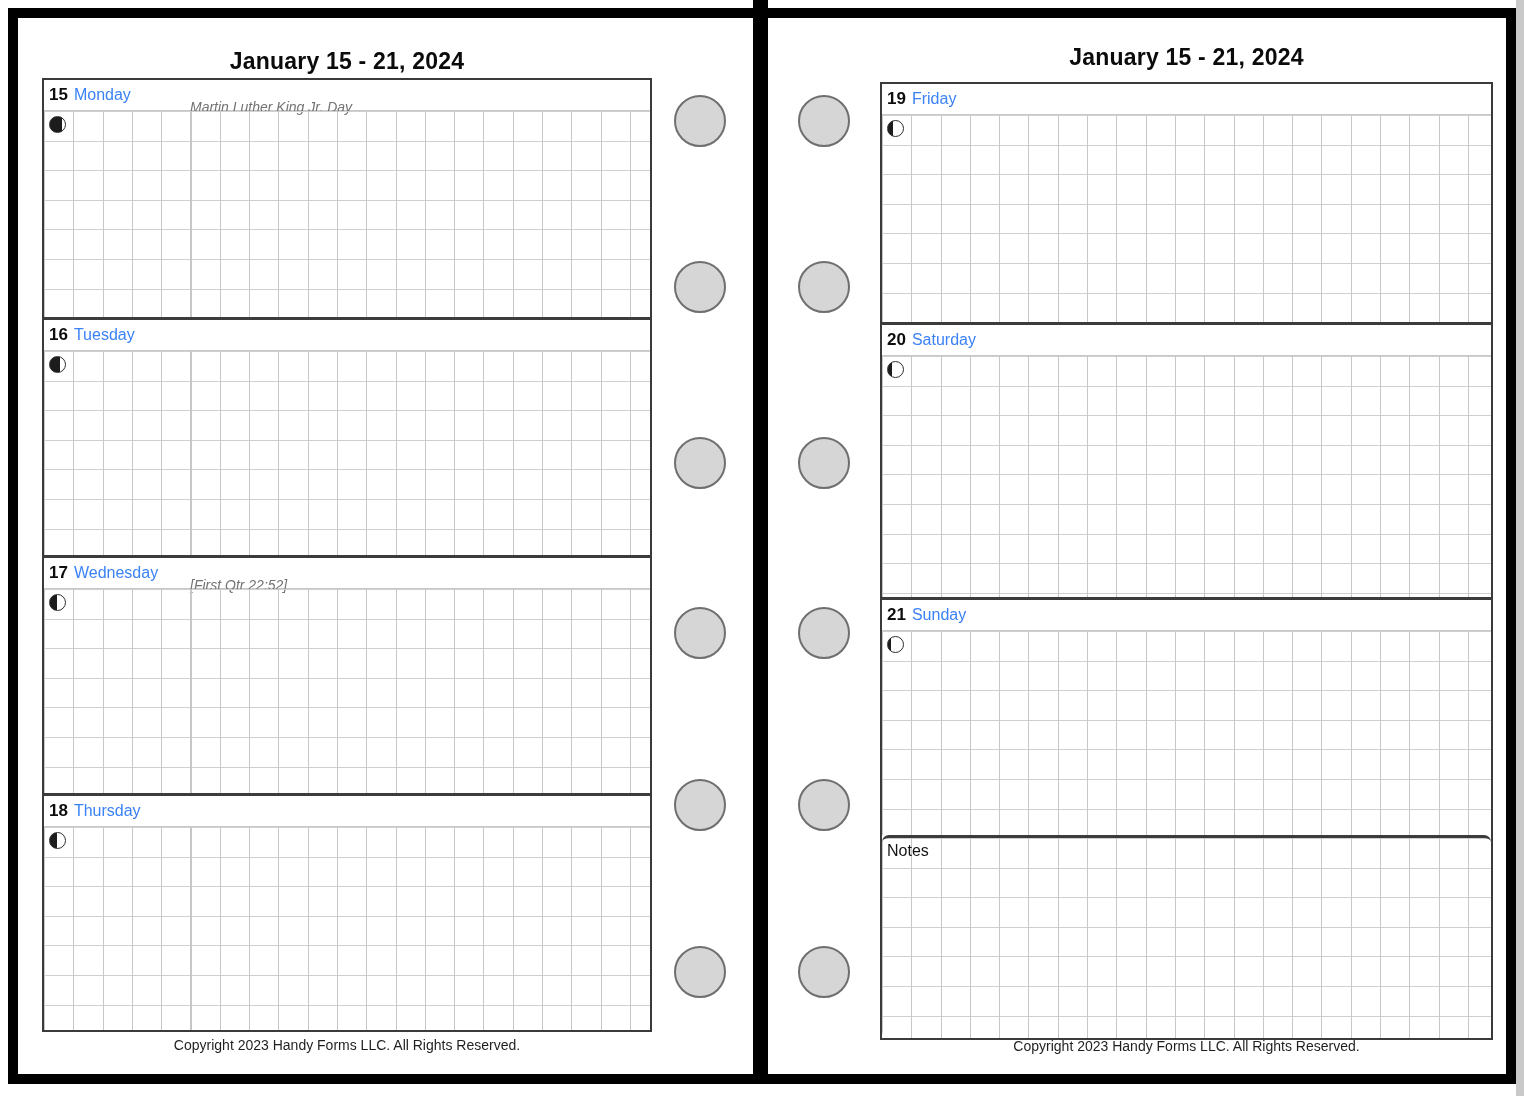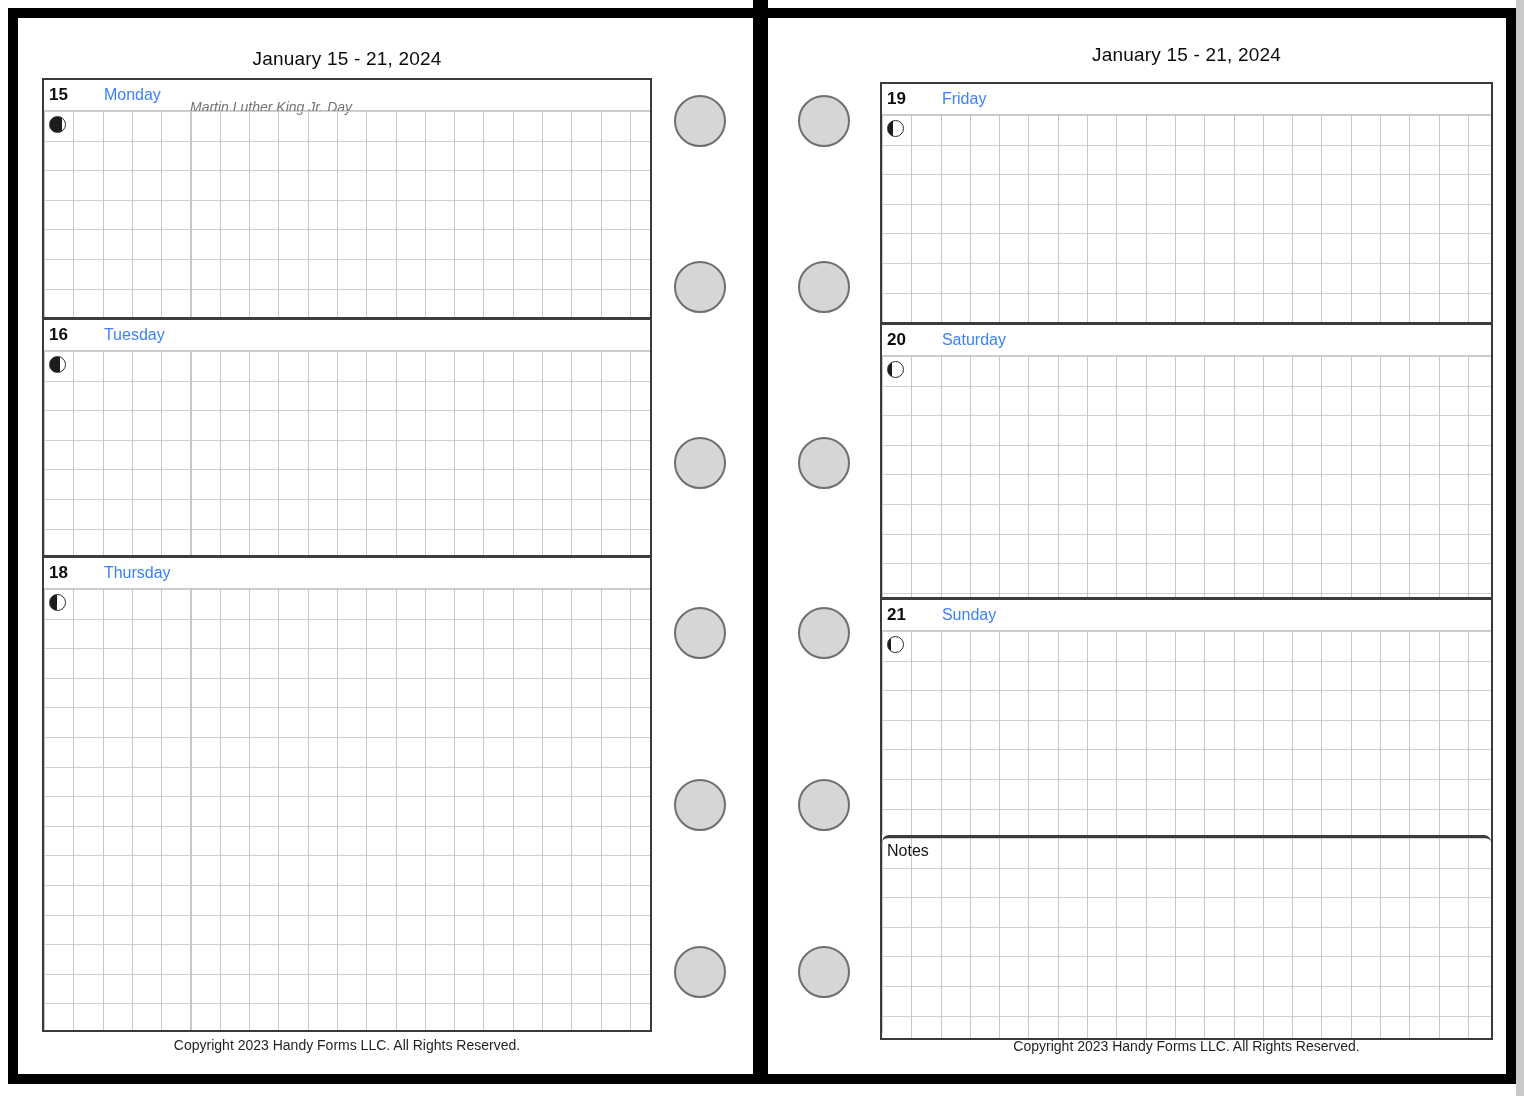--- a/index.html
+++ b/index.html
@@ -11,38 +11,38 @@
   .spread{position:absolute;left:0;top:0;width:1524px;height:1096px;}
 
   
   .page{position:absolute;top:8px;height:1076px;border:10px solid #000;box-sizing:border-box;background:#fff;}
   .page-left{left:8px;width:752px;border-right-width:7px;}
   .page-right{left:760px;width:756px;border-left-width:8px;}
   .divider-nub{position:absolute;left:753px;top:0;width:15px;height:10px;background:#000;}
   .scan-edge{position:absolute;right:0;top:0;width:8px;height:1096px;background:#c9c9c9;}
 
   
-  .page-title{position:absolute;text-align:center;font-size:19px;font-weight:400;letter-spacing:.2px;color:#0b0b0b;}
+  .page-title{position:absolute;text-align:center;font-size:23px;font-weight:700;letter-spacing:.2px;color:#0b0b0b;}
   .title-left{left:42px;top:48px;width:610px;}
   .title-right{left:880px;top:44px;width:613px;}
   .copyright{position:absolute;text-align:center;font-size:14px;color:#1f1f1f;}
   .copy-left{left:42px;top:1037px;width:610px;}
   .copy-right{left:880px;top:1038px;width:613px;}
 
   
   .daygrid-box{position:absolute;border:2px solid #3a3a3a;box-sizing:border-box;background:#fff;display:flex;flex-direction:column;}
   .box-left{left:42px;top:78px;width:610px;height:954px;}
   .box-right{left:880px;top:82px;width:613px;height:958px;}
 
   .day-section{display:flex;flex-direction:column;box-sizing:border-box;}
   .day-section + .day-section{border-top:3px solid #3c3c3c;}
   .s237{height:237px;} .s238{height:238px;} .s239{height:275px;} .sfill{flex:1;}
 
   .day-header{height:30px;flex:0 0 30px;display:flex;align-items:center;padding-left:5px;
-    border-bottom:1px solid #c8c8c8;position:relative;background:#fff;gap:30px;}
+    border-bottom:1px solid #c8c8c8;position:relative;background:#fff;}
   .day-number{font-size:17px;font-weight:700;color:#0d0d0d;}
   .day-name{font-size:16px;color:#3b82f6;margin-left:6px;}
   .day-annotation{position:absolute;left:146px;top:19px;font-size:14px;font-style:italic;color:#737373;}
 
   .day-body{flex:1;position:relative;}
   .grid{
     background-image:
       repeating-linear-gradient(to right,#c7c7c7 0 1px,transparent 1px 29.3px),
       repeating-linear-gradient(to bottom,#d0d0d0 0 1px,transparent 1px 29.6px);
   }
@@ -89,20 +89,30 @@
       </div>
     </div>
     <div class="day-section s238">
       <div class="day-header">
         <span class="day-number">16</span>
         <span class="day-name">Tuesday</span>
         <span class="day-annotation"></span>
       </div>
       <div class="day-body grid">
         <span class="moon" data-phase="waxing-crescent-late"></span>
+      </div>
+    </div>
+    <div class="day-section s238">
+      <div class="day-header">
+        <span class="day-number">17</span>
+        <span class="day-name">Wednesday</span>
+        <span class="day-annotation">[First Qtr 22:52]</span>
+      </div>
+      <div class="day-body grid">
+        <span class="moon" data-phase="first-quarter"></span>
       </div>
     </div>
     <div class="day-section sfill">
       <div class="day-header">
         <span class="day-number">18</span>
         <span class="day-name">Thursday</span>
         <span class="day-annotation"></span>
       </div>
       <div class="day-body grid">
         <span class="moon" data-phase="first-quarter-late"></span>

